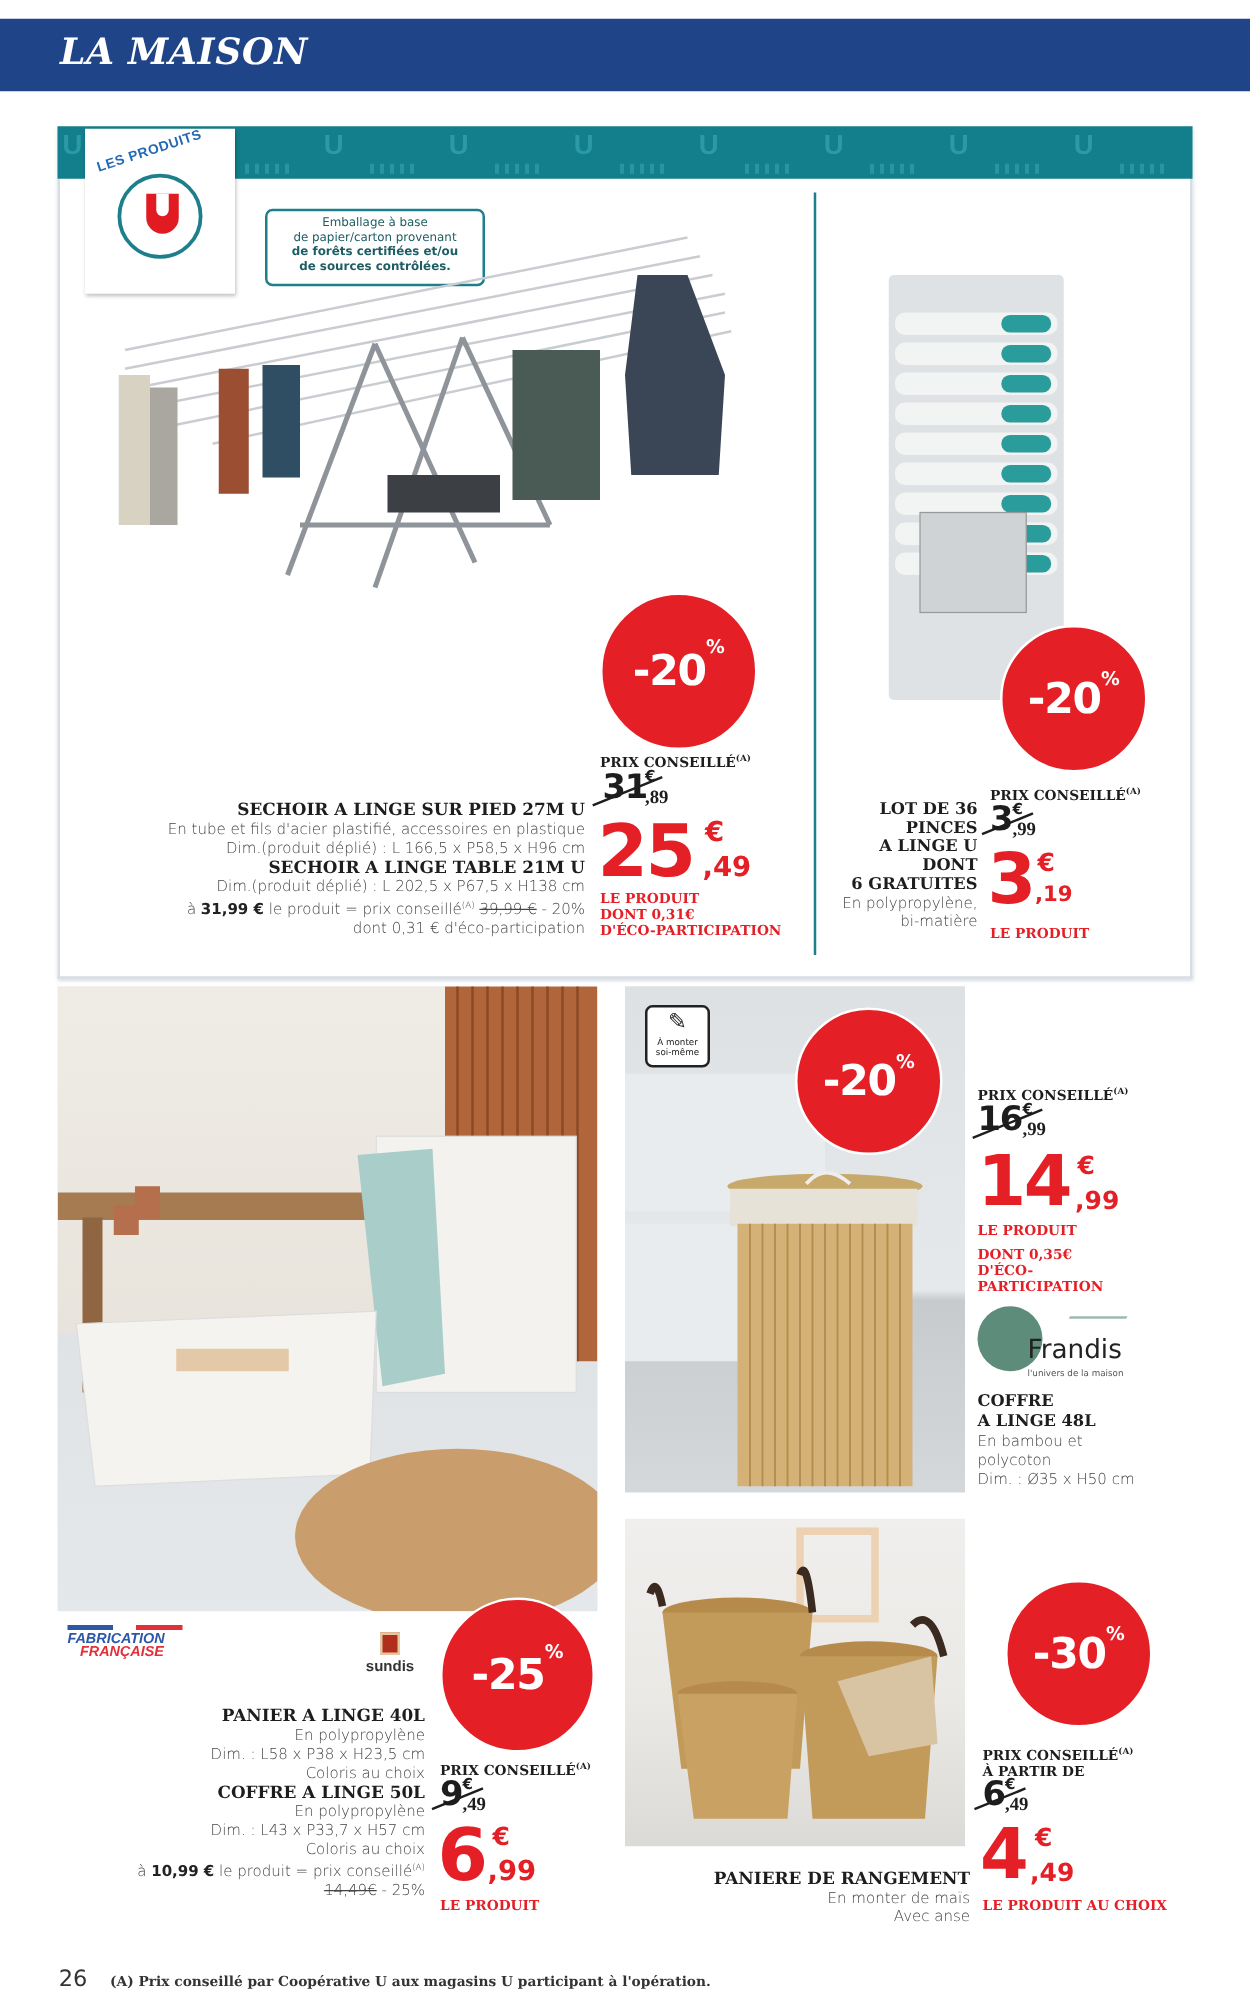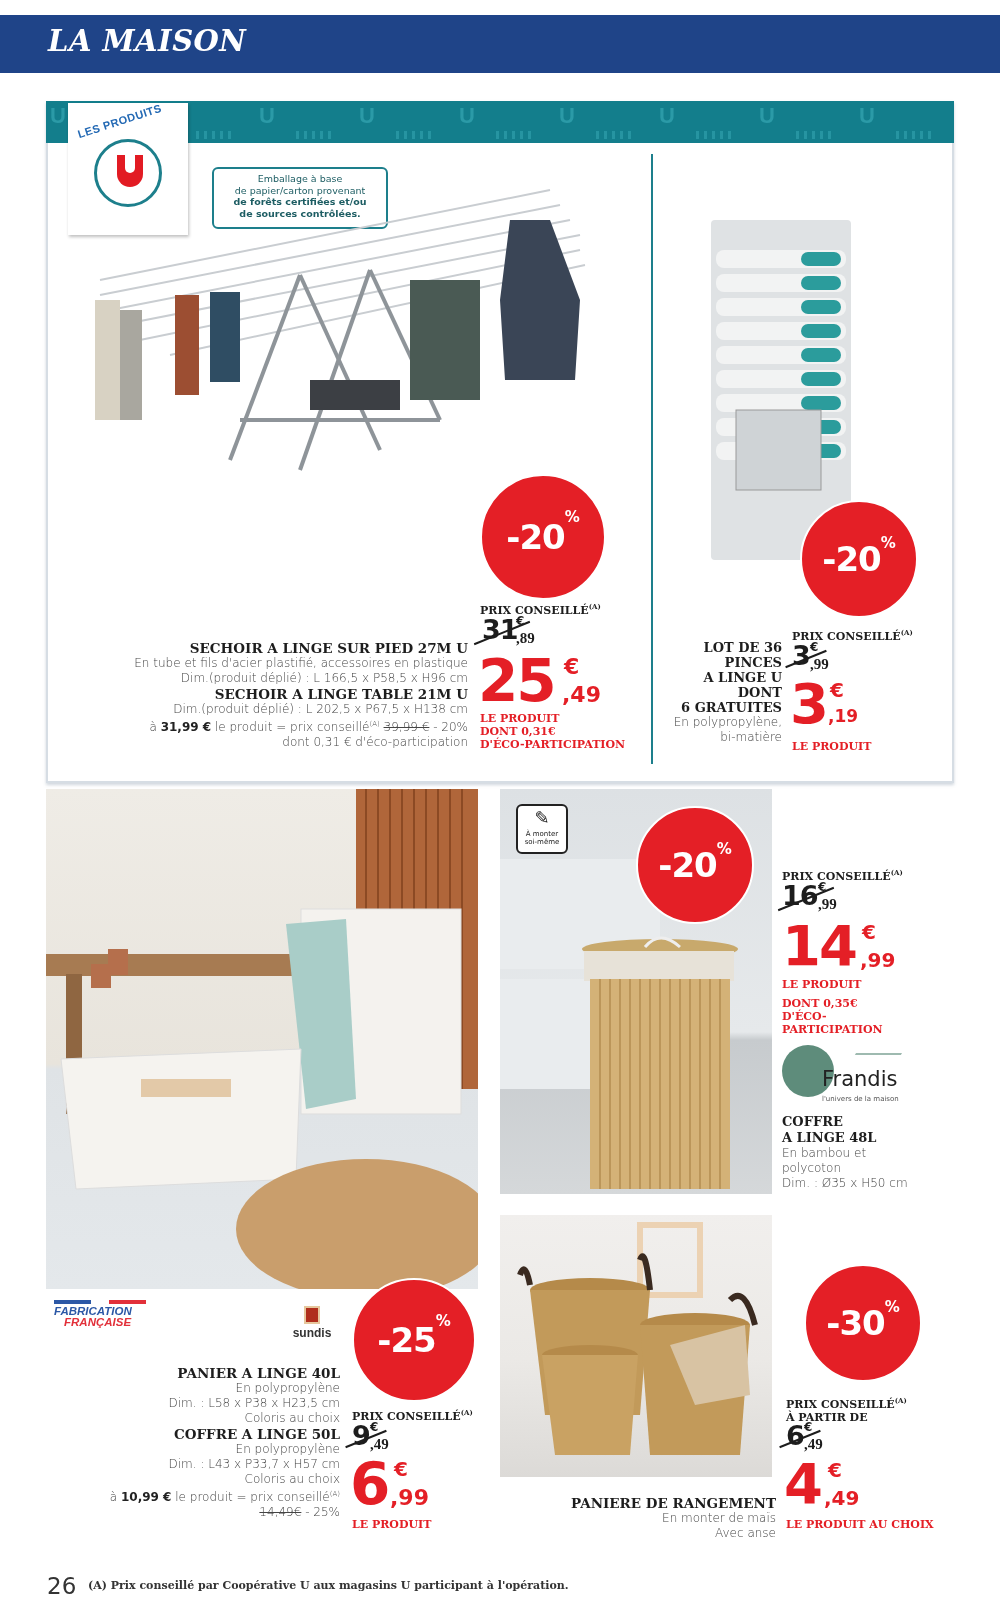--- a/index.html
+++ b/index.html
@@ -50,21 +50,21 @@
   .pc-label sup { font-size: 7px; }
   .old-int { font-family: "DejaVu Sans", sans-serif; font-weight: bold; font-size: 27px; color: #1d1d1d; letter-spacing: -1px; }
   .old-dec { font-family: Liberation Serif, serif; font-weight: bold; font-size: 15px; color: #1d1d1d; }
   .old-eur { font-family: "DejaVu Sans", sans-serif; font-weight: bold; font-size: 12px; color: #1d1d1d; }
   .strike { position: absolute; height: 2px; background: #1d1d1d; transform: rotate(-22deg); }
   .new-int { font-family: "DejaVu Sans", sans-serif; font-weight: bold; color: #e41f26; letter-spacing: -2px; line-height: 1; }
   .new-eur { font-family: "DejaVu Sans", sans-serif; font-weight: bold; color: #e41f26; }
   .new-dec { font-family: "DejaVu Sans", sans-serif; font-weight: bold; color: #e41f26; }
 
   .right { text-align: right; }
-  .footer-num { left: 47px; top: 1573px; font-family: "DejaVu Sans", sans-serif; font-size: 23px; color: #333; }
+  .footer-num { left: 47px; top: 1573px; font-family: "DejaVu Sans", sans-serif; font-size: 18px; color: #333; }
   .footer-note { left: 88px; top: 1579px; font-family: "DejaVu Serif", serif; font-weight: bold; font-size: 11px; color: #333; }
 
   .fab-fr { left: 54px; top: 1300px; width: 92px; }
   .fab-fr .flag { height: 4px; background: linear-gradient(90deg,#2c58a6 0 40%, #fff 40% 60%, #e2303a 60% 100%); margin-bottom: 2px; }
   .fab-fr .l1 { font-family: "Liberation Sans", sans-serif; font-weight: bold; font-style: italic; font-size: 11.5px; color: #2c58a6; line-height: 11px; }
   .fab-fr .l2 { font-family: "Liberation Sans", sans-serif; font-weight: bold; font-style: italic; font-size: 11.5px; color: #e2303a; line-height: 11px; padding-left: 10px; }
 
   .sundis { left: 283px; top: 1306px; width: 58px; height: 38px; text-align: center; }
   .sundis .logo-sq { width: 16px; height: 18px; margin: 0 auto; background: #b02e1c; border: 2px solid #e6c79d; }
   .sundis .txt { font-family: "Liberation Sans", sans-serif; font-weight: bold; font-size: 12px; color: #333; margin-top: 2px; }

